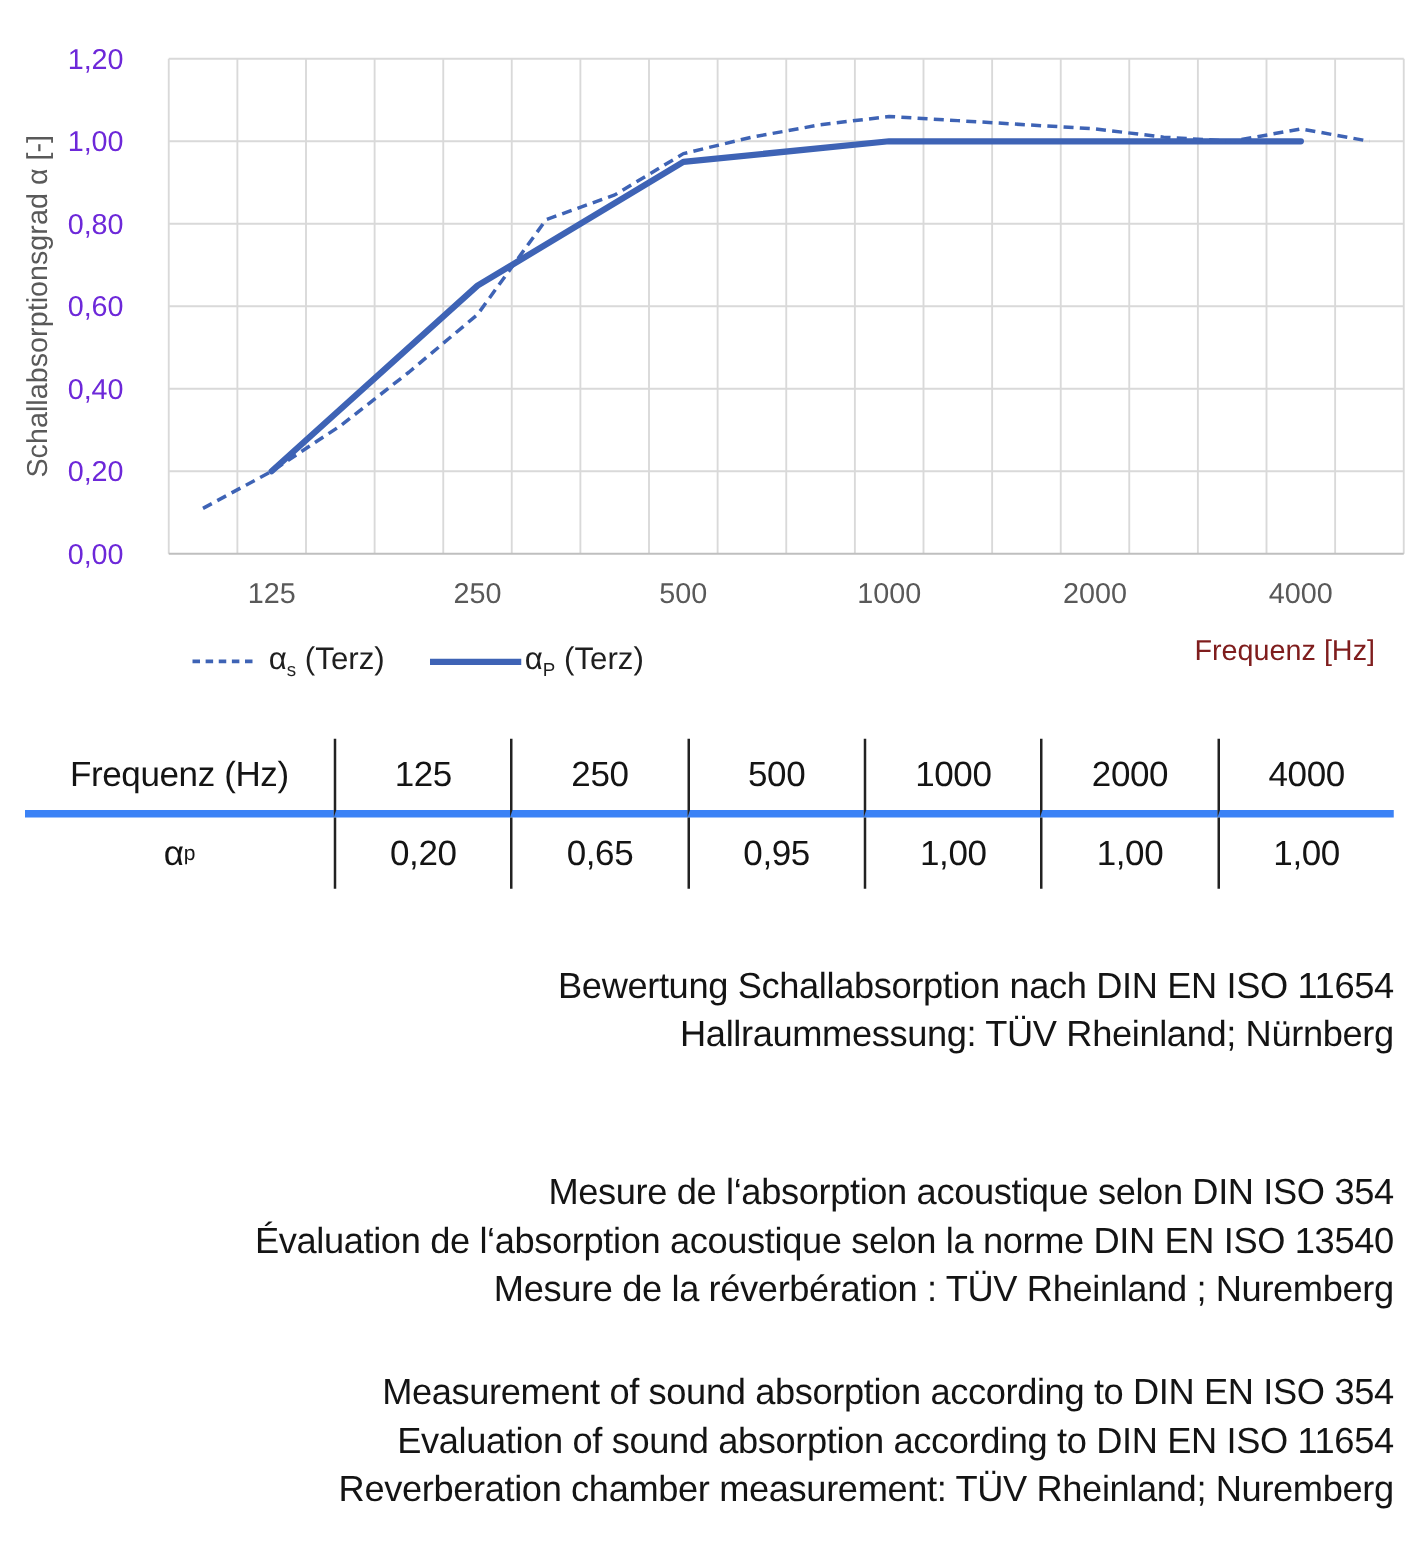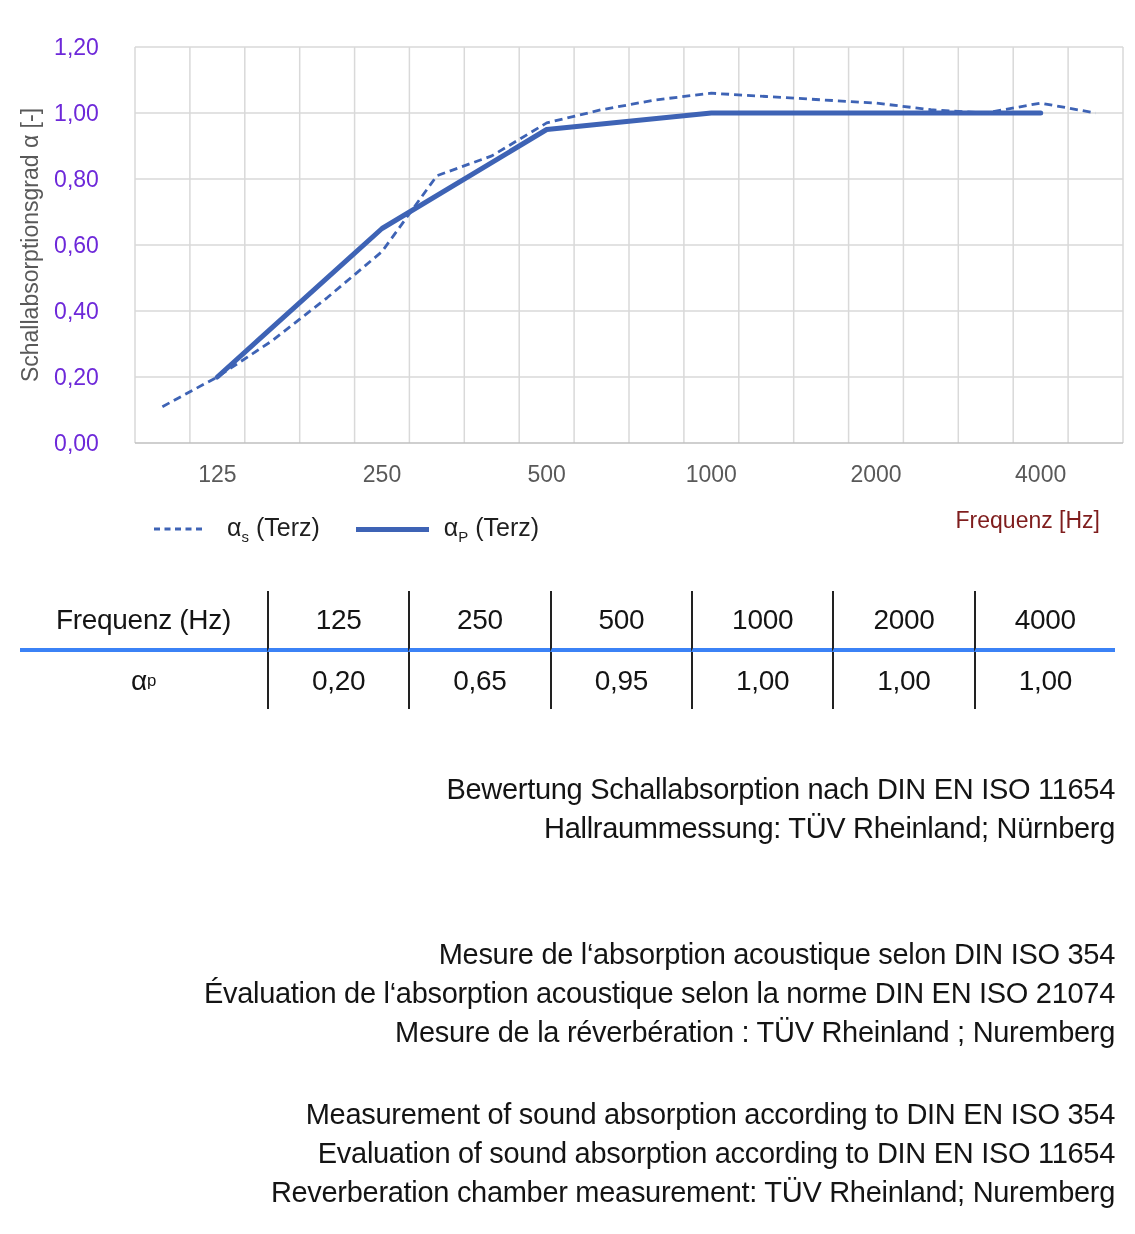--- a/index.html
+++ b/index.html
@@ -8,29 +8,29 @@
   .chart{position:absolute;inset:0;}
   .y-title{position:absolute;left:30px;top:245px;transform:translate(-50%,-50%) rotate(-90deg);
            white-space:nowrap;font-size:23px;color:#595959;}
   #yticks,#xticks{position:absolute;inset:0;pointer-events:none;}
   .ytick{position:absolute;left:28px;width:97px;text-align:center;font-size:23px;line-height:28px;color:#6d28d9;}
   .xtick{position:absolute;top:461px;transform:translateX(-50%);font-size:23px;color:#595959;}
   #plot{position:absolute;left:135px;top:47px;overflow:visible;}
   .x-title{position:absolute;top:507px;right:35px;font-size:23px;color:#7f1d1d;}
   .legend{position:absolute;left:153px;top:512px;height:34px;display:flex;align-items:center;gap:36px;
           font-size:25px;color:#1f1f1f;}
-  .leg-item{display:flex;align-items:center;gap:12px;}
+  .leg-item{display:flex;align-items:center;}
   .leg-dash{margin-right:10px;}
   .leg-solid{display:inline-block;width:73px;height:5px;background:#3E63B5;margin-right:3px;}
   .legend sub,.freq-table sub{font-size:0.6em;}
   .freq-table{position:absolute;left:20px;top:591px;width:1095px;display:grid;
               grid-template-columns:247px repeat(6,1fr);}
   .cell{height:57px;display:flex;align-items:center;justify-content:center;
         font-size:28px;color:#141414;letter-spacing:-0.3px;}
-  .cell.head{border-bottom:4px solid #3b82f6;}
+  .cell.head{border-bottom:6px solid #3b82f6;}
   .cell.sep{border-left:2px solid #222;}
   .note{position:absolute;left:20px;right:20px;text-align:right;font-size:29px;line-height:39px;
         color:#141414;letter-spacing:-0.3px;}
   .note p{margin:0;}
   .note-de{top:770px;}
   .note-fr{top:935px;}
   .note-en{top:1095px;}
 </style>
 </head>
 <body>
@@ -122,21 +122,21 @@
       <div class="cell sep">1,00</div>
     </section>
 
   <section>
     <div class="note note-de">
       <p>Bewertung Schallabsorption nach DIN EN ISO 11654</p>
       <p>Hallraummessung: TÜV Rheinland; Nürnberg</p>
     </div>
     <div class="note note-fr">
       <p>Mesure de l‘absorption acoustique selon DIN ISO 354</p>
-      <p>Évaluation de l‘absorption acoustique selon la norme DIN EN ISO 21074</p>
+      <p>Évaluation de l‘absorption acoustique selon la norme DIN EN ISO 13540</p>
       <p>Mesure de la réverbération : TÜV Rheinland ; Nuremberg</p>
     </div>
     <div class="note note-en">
       <p>Measurement of sound absorption according to DIN EN ISO 354</p>
       <p>Evaluation of sound absorption according to DIN EN ISO 11654</p>
       <p>Reverberation chamber measurement: TÜV Rheinland; Nuremberg</p>
     </div>
   </section>
 
 </div>

